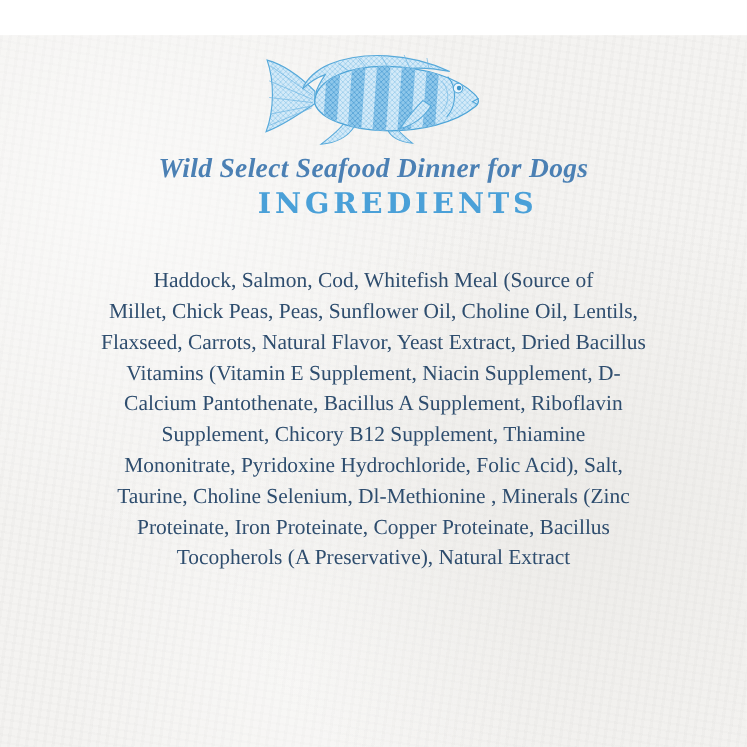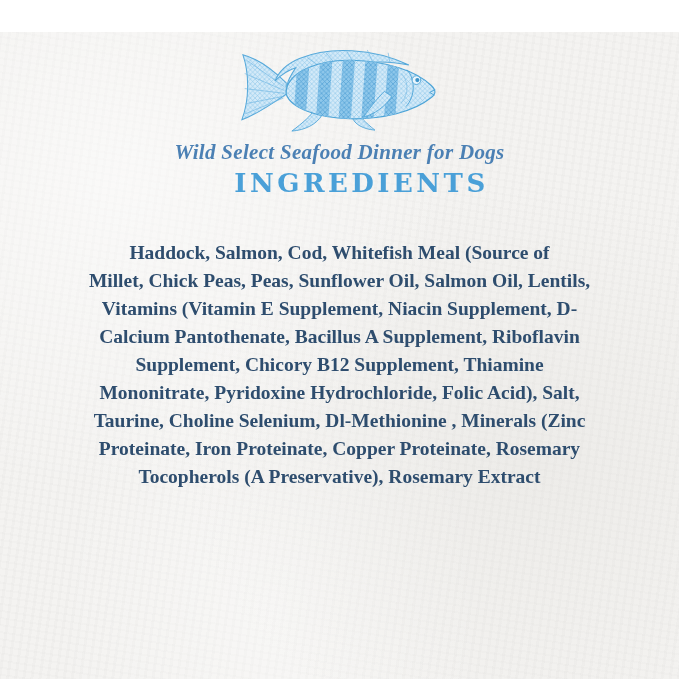--- a/index.html
+++ b/index.html
@@ -27,39 +27,39 @@
   .fish-wrap{
     margin:32px auto 0;
     width:230px;height:100px;
     display:flex;align-items:center;justify-content:center;
   }
   .subtitle{
     margin-top:8px;
     font-family:"Liberation Serif", serif;
     font-style:italic;
     font-weight:600;
-    font-size:21px;
+    font-size:25px;
     letter-spacing:.3px;
     color:var(--subtitle);
   }
   .heading{
     margin-top:3px;
     font-family:"DejaVu Serif", serif;
     font-weight:bold;
     font-size:26px;
     letter-spacing:3.5px;
     color:var(--heading);
     padding-left:44px;
   }
   .ingredients{
     margin-top:41px;
     color:var(--body-text);
     font-size:19.5px;
     line-height:28px;
-    font-weight:700;
+    font-weight:400;
   }
   .ln{white-space:nowrap;}
 </style>
 </head>
 <body>
 
 <div class="canvas">
 
   <div class="fish-wrap">
     <svg width="222" height="100" viewBox="0 0 230 106" aria-hidden="true">
@@ -109,23 +109,24 @@
       <path d="M216,61 L210,64 L215,67" fill="none" stroke="#4da4d7" stroke-width="1"></path>
     </svg>
   </div>
 
   <div class="subtitle">Wild Select Seafood Dinner for Dogs</div>
 
   <div class="heading">INGREDIENTS</div>
 
   <div class="ingredients">
     <div class="ln">Haddock, Salmon, Cod, Whitefish Meal (Source of</div>
-    <div class="ln">Millet, Chick Peas, Peas, Sunflower Oil, Salmon Oil, Lentils,</div>
+    <div class="ln">Millet, Chick Peas, Peas, Sunflower Oil, Choline Oil, Lentils,</div>
+    <div class="ln">Flaxseed, Carrots, Natural Flavor, Yeast Extract, Dried Bacillus</div>
     <div class="ln">Vitamins (Vitamin E Supplement, Niacin Supplement, D-</div>
     <div class="ln">Calcium Pantothenate, Bacillus A Supplement, Riboflavin</div>
     <div class="ln">Supplement, Chicory B12 Supplement, Thiamine</div>
     <div class="ln">Mononitrate, Pyridoxine Hydrochloride, Folic Acid), Salt,</div>
     <div class="ln">Taurine, Choline Selenium, Dl-Methionine , Minerals (Zinc</div>
-    <div class="ln">Proteinate, Iron Proteinate, Copper Proteinate, Rosemary</div>
-    <div class="ln">Tocopherols (A Preservative), Rosemary Extract</div>
+    <div class="ln">Proteinate, Iron Proteinate, Copper Proteinate, Bacillus</div>
+    <div class="ln">Tocopherols (A Preservative), Natural Extract</div>
   </div>
 
 </div>
 
 </body></html>

